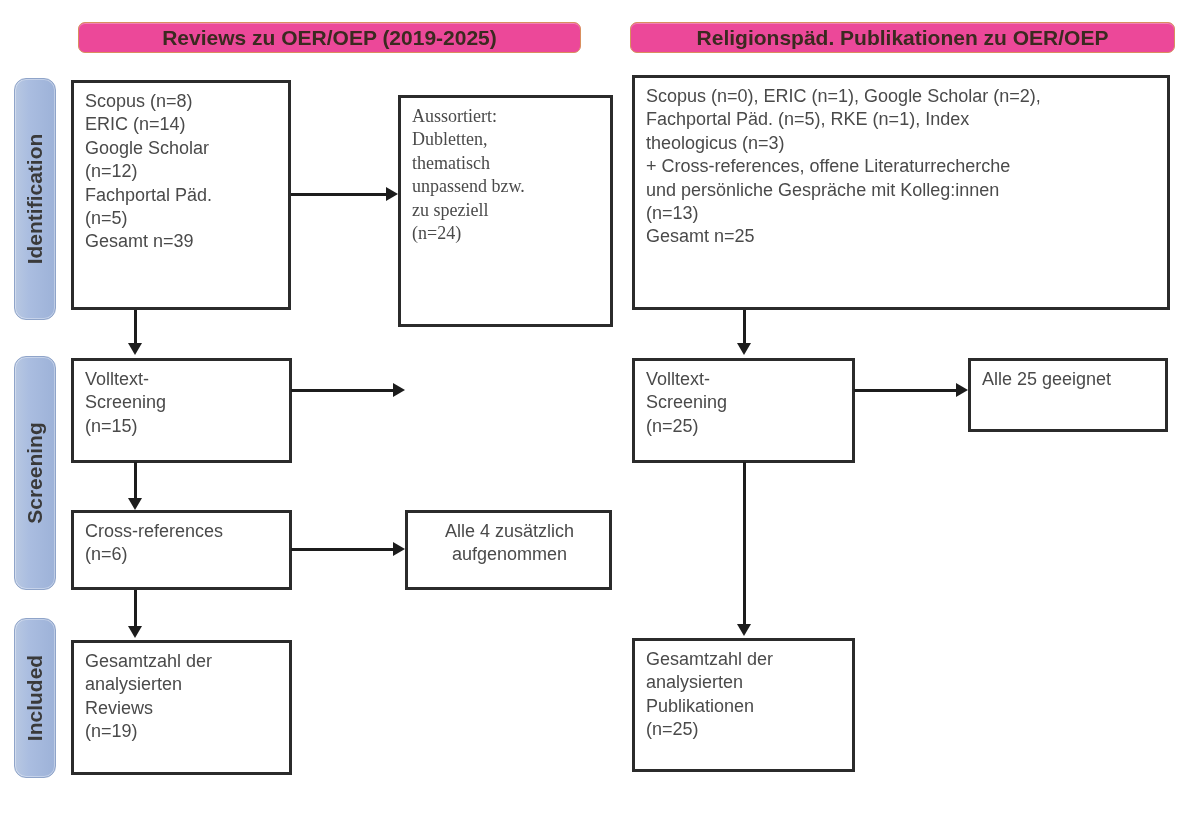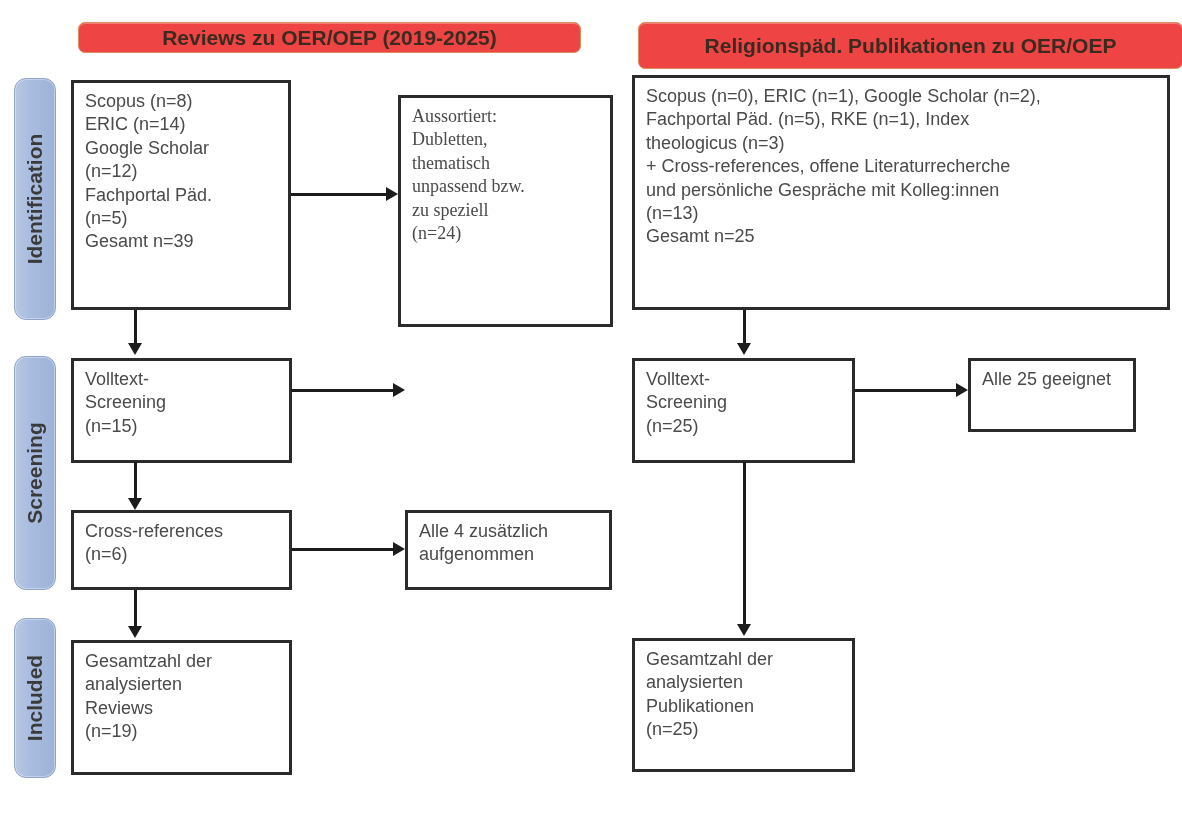--- a/index.html
+++ b/index.html
@@ -37,21 +37,21 @@
     font-size: 21px;
     font-weight: bold;
     color: #3a3a3a;
     letter-spacing: 0px;
   }
 
   
   .col-header {
     position: absolute;
     box-sizing: border-box;
-    background: #ef4444;
+    background: #ec4899;
     border: 1px solid #d98f5e;
     border-radius: 7px;
     display: flex;
     align-items: center;
     justify-content: center;
     font-size: 21px;
     font-weight: bold;
     color: #3b2a20;
     box-shadow: inset 0 1px 0 rgba(255,255,255,0.30);
   }
@@ -113,21 +113,21 @@
   </div>
 
   <div class="phase-tab" style="left:14px; top:618px; width:42px; height:160px;">
     <span class="phase-label">Included</span>
   </div>
 
   <div class="col-header" style="left:78px; top:22px; width:503px; height:31px;">
     <span>Reviews zu OER/OEP (2019-2025)</span>
   </div>
 
-  <div class="col-header" style="left:630px; top:22px; width:545px; height:47px;margin-left:8px;">
+  <div class="col-header" style="left:630px; top:22px; width:545px; height:31px;">
     <span>Religionspäd. Publikationen zu OER/OEP</span>
   </div>
 
   <div class="flow-box" style="left:71px; top:80px; width:220px; height:230px;">
     <div class="box-text">Scopus (n=8)
 ERIC (n=14)
 Google Scholar
 (n=12)
 Fachportal Päd.
 (n=5)
@@ -160,21 +160,21 @@
   <div class="arrow-right" style="left:393px; top:383px;"></div>
 
   <div class="conn-v" style="left:134px; top:462px; height:37px;"></div>
   <div class="arrow-down" style="left:128px; top:498px;"></div>
 
   <div class="flow-box" style="left:71px; top:510px; width:221px; height:80px;">
     <div class="box-text">Cross-references
 (n=6)</div>
   </div>
 
-  <div class="flow-box" style="left:405px; top:510px; width:207px; height:80px;">
+  <div class="flow-box" style="left:405px; top:510px; width:207px; height:80px;text-align:center;">
     <div class="box-text">Alle 4 zusätzlich
 aufgenommen</div>
   </div>
 
   <div class="conn-h" style="left:291px; top:548px; width:103px;"></div>
   <div class="arrow-right" style="left:393px; top:542px;"></div>
 
   <div class="conn-v" style="left:134px; top:590px; height:37px;"></div>
   <div class="arrow-down" style="left:128px; top:626px;"></div>
 
@@ -197,21 +197,21 @@
 
   <div class="conn-v" style="left:743px; top:310px; height:34px;"></div>
   <div class="arrow-down" style="left:737px; top:343px;"></div>
 
   <div class="flow-box" style="left:632px; top:358px; width:223px; height:105px;">
     <div class="box-text">Volltext-
 Screening
 (n=25)</div>
   </div>
 
-  <div class="flow-box" style="left:968px; top:358px; width:168px; height:74px;">
+  <div class="flow-box" style="left:968px; top:358px; width:200px; height:74px;">
     <div class="box-text">Alle 25 geeignet</div>
   </div>
 
   <div class="conn-h" style="left:854px; top:389px; width:103px;"></div>
   <div class="arrow-right" style="left:956px; top:383px;"></div>
 
   <div class="conn-v" style="left:743px; top:462px; height:163px;"></div>
   <div class="arrow-down" style="left:737px; top:624px;"></div>
 
   <div class="flow-box" style="left:632px; top:638px; width:223px; height:134px;">

